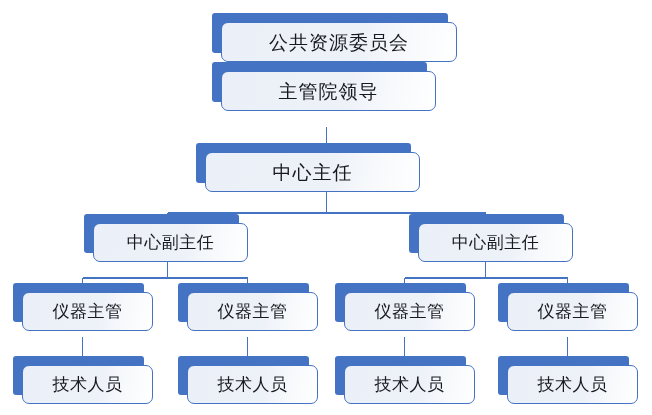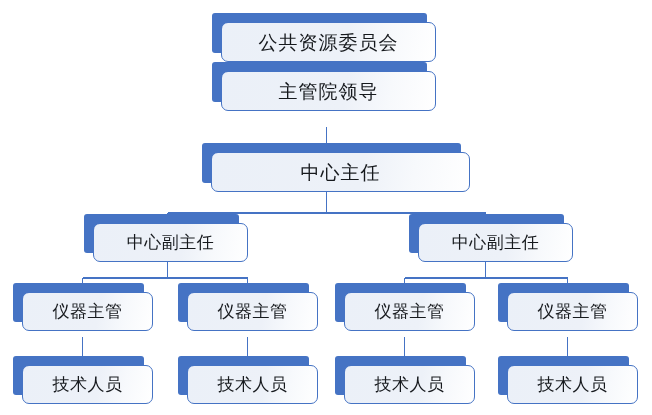--- a/index.html
+++ b/index.html
@@ -68,35 +68,35 @@
       <path d="M404.5 278 L404.5 296"></path>
       <path d="M567.5 278 L567.5 296"></path>
 
       <path d="M82.5 337 L82.5 360"></path>
       <path d="M247.5 337 L247.5 360"></path>
       <path d="M404.5 337 L404.5 360"></path>
       <path d="M567.5 337 L567.5 360"></path>
     </g>
   </svg>
 
-  <div class="node" style="left:212px;top:13px;width:215px;height:40px;">
+  <div class="node" style="left:212px;top:13px;width:215px;height:40px;padding-left:21px;">
     <div class="shadow"></div>
     <div class="face">
       <span class="label">公共资源委员会</span>
     </div>
   </div>
 
   <div class="node" style="left:212px;top:62px;width:215px;height:40px;">
     <div class="shadow"></div>
     <div class="face">
       <span class="label">主管院领导</span>
     </div>
   </div>
 
-  <div class="node" style="left:202px;top:143px;width:215px;height:40px;padding-left:44px;">
+  <div class="node" style="left:196px;top:143px;width:215px;height:40px;">
     <div class="shadow"></div>
     <div class="face">
       <span class="label">中心主任</span>
     </div>
   </div>
 
   <div class="node small" style="left:84px;top:214px;width:155px;height:39px;">
     <div class="shadow"></div>
     <div class="face">
       <span class="label">中心副主任</span>

